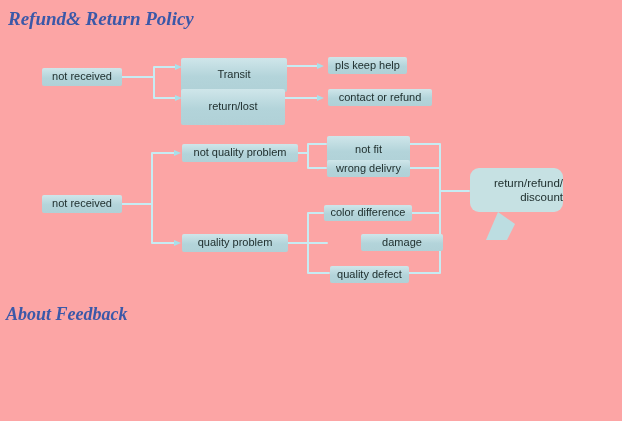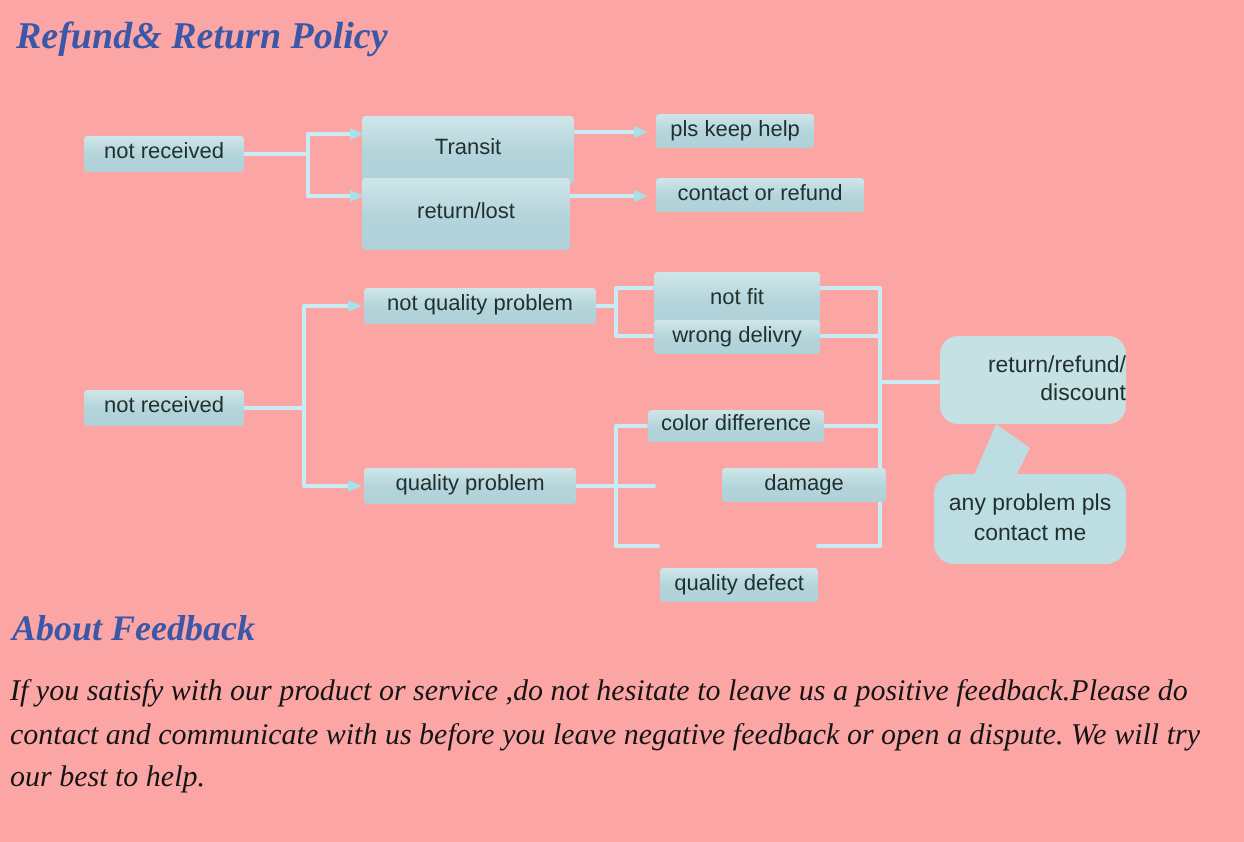--- a/index.html
+++ b/index.html
@@ -43,21 +43,21 @@
   .n-rlost{left:181px;top:89px;width:104px;height:36px;}
   .n-pkw{left:328px;top:57px;width:79px;height:17px;}
   .n-rrf{left:328px;top:89px;width:104px;height:17px;}
   .n-nr2{left:42px;top:195px;width:80px;height:18px;}
   .n-nqp{left:182px;top:144px;width:116px;height:18px;}
   .n-qp{left:182px;top:234px;width:106px;height:18px;}
   .n-nf{left:327px;top:136px;width:83px;height:28px;}
   .n-wd{left:327px;top:160px;width:83px;height:17px;}
   .n-cd{left:324px;top:205px;width:88px;height:16px;}
   .n-dmg{left:328px;top:234px;width:82px;height:17px;margin-left:33px;}
-  .n-qd{left:330px;top:284px;width:79px;height:17px;}
+  .n-qd{left:330px;top:266px;width:79px;height:17px;}
   .n-rrd{left:470px;top:168px;width:93px;height:44px;text-align:right;}
   .n-bubble{left:467px;top:237px;width:96px;height:45px;}
 </style>
 </head>
 <body>
 
 <div class="canvas">
 
   <div class="section-title title-refund">Refund&amp; Return Policy</div>
 
@@ -92,18 +92,16 @@
   <div class="node n-rrf">contact or refund</div>
   <div class="node n-nr2">not received</div>
   <div class="node n-nqp">not quality problem</div>
   <div class="node n-qp">quality problem</div>
   <div class="node n-nf">not fit</div>
   <div class="node n-cd">color difference</div>
   <div class="node n-wd">wrong delivry</div>
   <div class="node n-dmg">damage</div>
   <div class="node n-qd">quality defect</div>
   <div class="node rounded n-rrd">return/refund/ discount</div>
-  <div class="node bubble n-bubble">any problem pls contact me</div>
 
   <div class="section-title title-feedback">About Feedback</div>
-  <div class="feedback-body">If you satisfy with our product or service ,do not hesitate to leave us a positive feedback.Please do contact and communicate with us before you leave negative feedback or open a dispute. We will try our best to help.</div>
 
 </div>
 
 </body></html>

